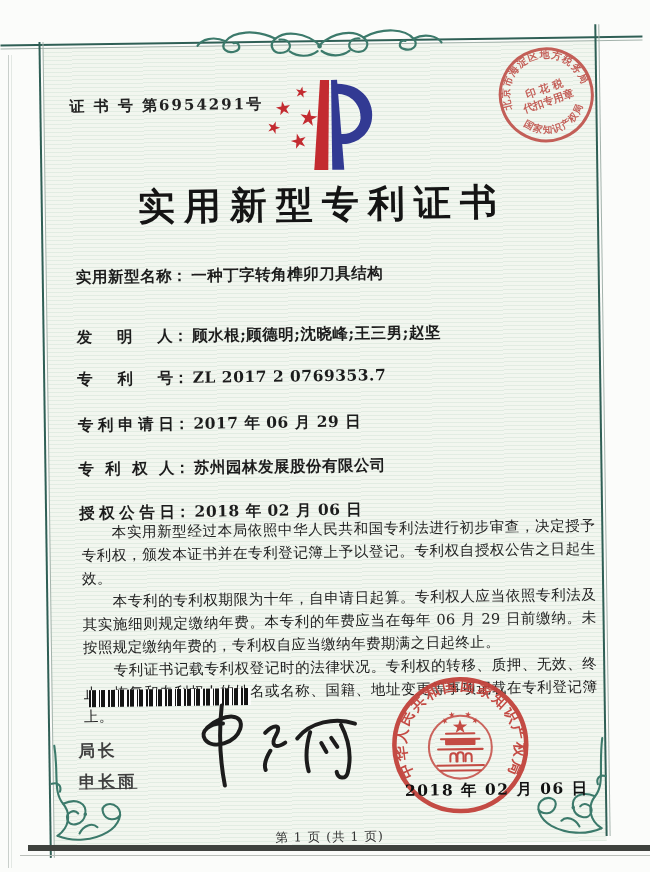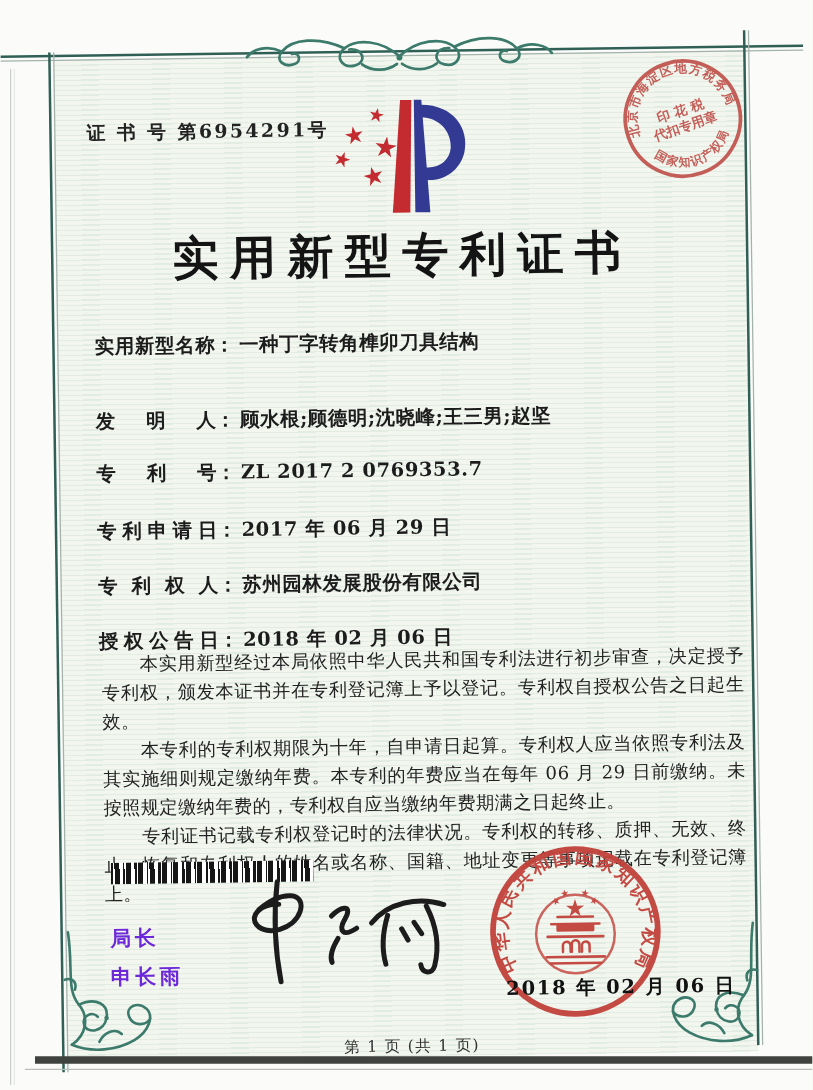--- a/index.html
+++ b/index.html
@@ -57,24 +57,24 @@
     text-indent:2.1em;color:#222;letter-spacing:.4px;font-weight:500;
   }
 
   .barcode{
     left:85px;top:687px;width:162px;height:17px;
     background:repeating-linear-gradient(90deg,
       #161616 0 2px,#fff 2px 3px,#161616 3px 7px,#fff 7px 10px,
       #161616 10px 11px,#fff 11px 12px,#161616 12px 16px,#fff 16px 19px);
   }
 
-  .signer{left:84px;font-family:"Liberation Sans","DejaVu Sans",sans-serif;
-    font-weight:700;font-size:16.5px;color:#6d28d9;letter-spacing:3px;}
+  .signer{left:74px;font-family:"Liberation Sans","DejaVu Sans",sans-serif;
+    font-weight:700;font-size:16.5px;color:#404040;letter-spacing:3px;}
   .signer-title{top:737px;}
-  .signer-name{top:768px;}
+  .signer-name{top:768px;text-decoration:underline;}
   .sig{left:165px;top:698px;}
 
   .oseal{left:385px;top:676px;opacity:.95;}
   .sealdate{left:400px;top:782px;font-size:15.5px;font-weight:700;letter-spacing:1.5px;color:#111;z-index:5;}
 
   .footer{left:44px;width:560px;top:829px;text-align:center;font-size:12.5px;color:#333;letter-spacing:1px;}
 
   .bottomband{left:28px;right:0;top:845px;height:6px;background:#3f423e;}
   .bottomline{left:20px;right:0;top:855px;height:1px;background:#b9beb9;}
 </style>

